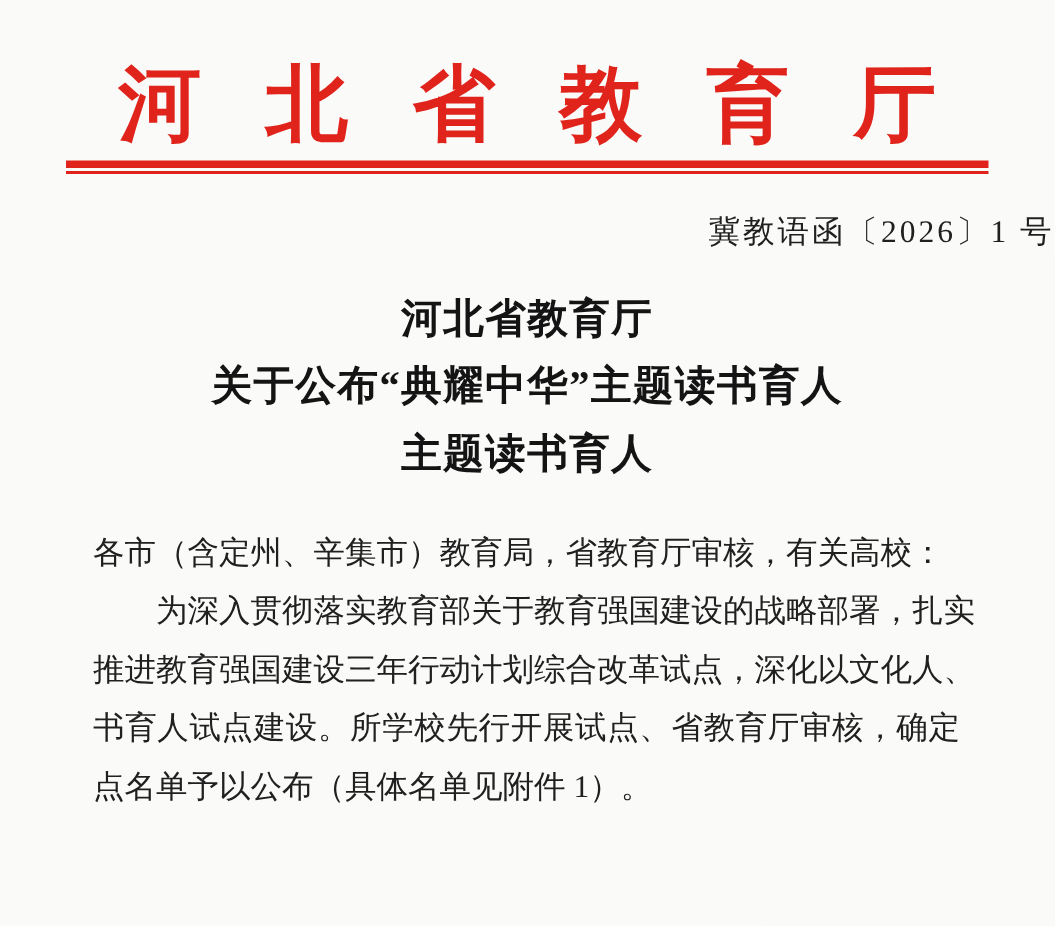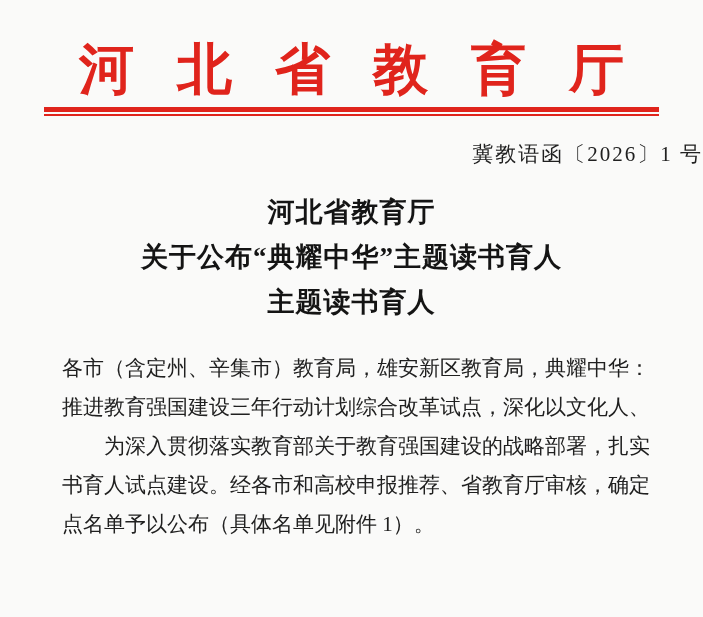--- a/index.html
+++ b/index.html
@@ -96,20 +96,20 @@
 
   <div class="doc-number">冀教语函〔2026〕1 号</div>
 
   <div class="notice-title">
     <div class="title-line">河北省教育厅</div>
     <div class="title-line">关于公布“典耀中华”主题读书育人</div>
     <div class="title-line">主题读书育人</div>
   </div>
 
   <div class="body-text">
-    <div class="body-line">各市（含定州、辛集市）教育局，雄安新区教育局，典耀中华：</div>
+    <div class="body-line">各市（含定州、辛集市）教育局，省教育厅审核，有关高校：</div>
+    <div class="body-line indent just">为深入贯彻落实教育部关于教育强国建设的战略部署，扎实</div>
     <div class="body-line just">推进教育强国建设三年行动计划综合改革试点，深化以文化人、</div>
-    <div class="body-line indent just">为深入贯彻落实教育部关于教育强国建设的战略部署，扎实</div>
-    <div class="body-line just">书育人试点建设。经各市和高校申报推荐、省教育厅审核，确定</div>
+    <div class="body-line just">书育人试点建设。所学校先行开展试点、省教育厅审核，确定</div>
     <div class="body-line">点名单予以公布（具体名单见附件 1）。</div>
   </div>
 
 </div>
 
 </body></html>

